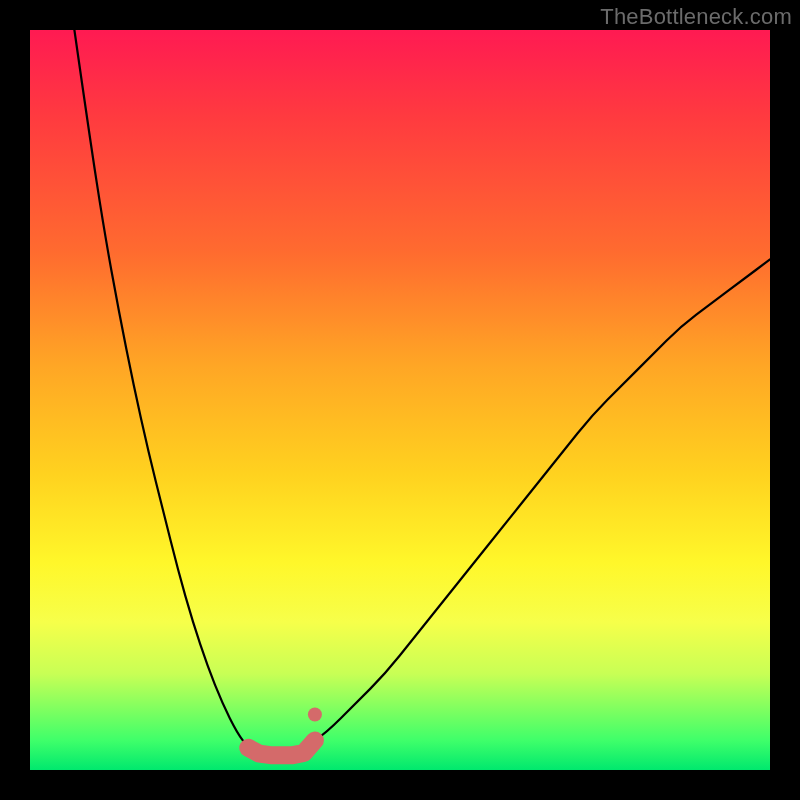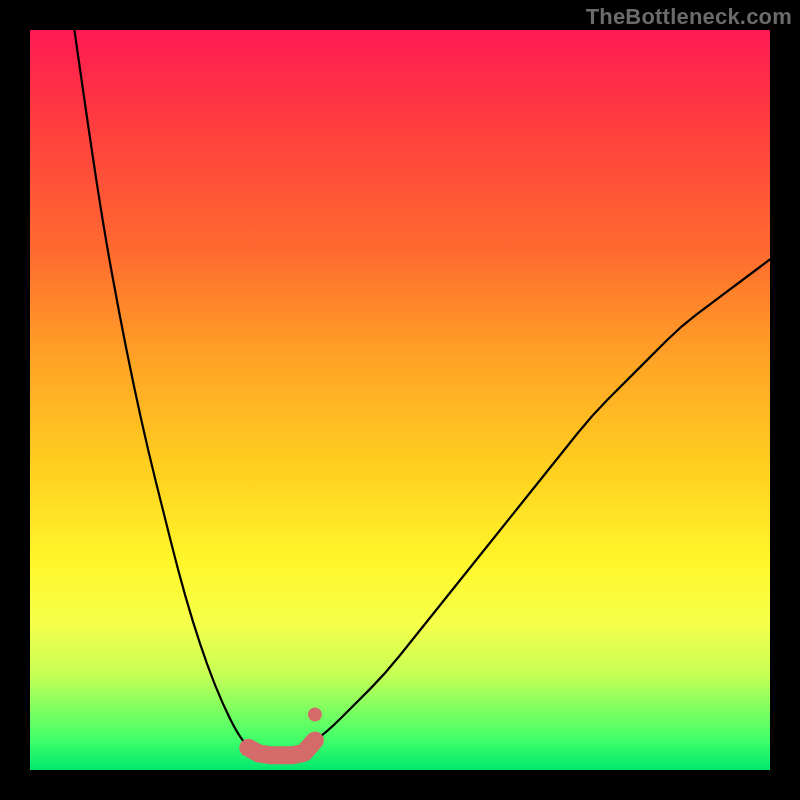--- a/index.html
+++ b/index.html
@@ -40,21 +40,21 @@
       #00e86e 100%
     );
   }
   .watermark {
     position: absolute;
     top: 4px;
     right: 8px;
     color: #6b6b6b;
     font-size: 22px;
     letter-spacing: 0.2px;
-    font-weight: 700;
+    font-weight: 400;
   }
   svg.curves {
     position: absolute;
     left: 0;
     top: 0;
     width: 740px;
     height: 740px;
     overflow: visible;
   }
 </style>

